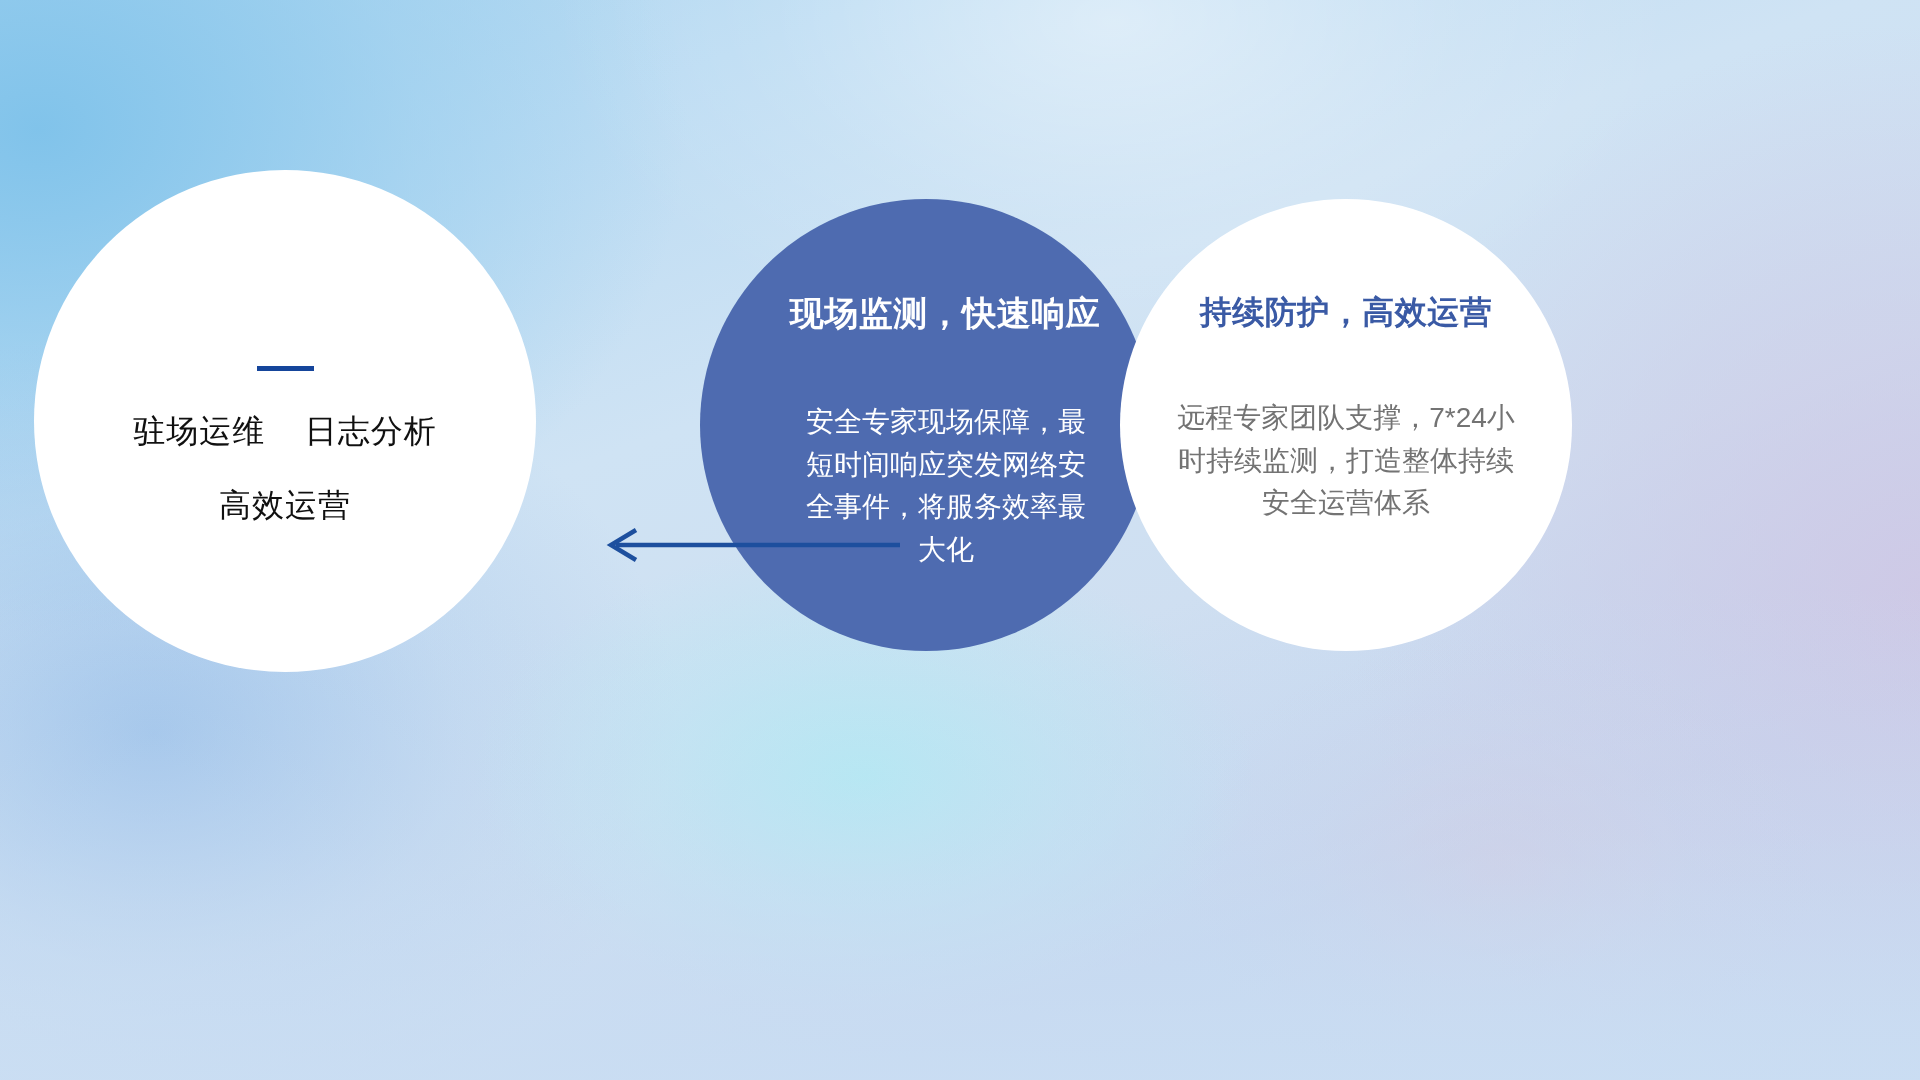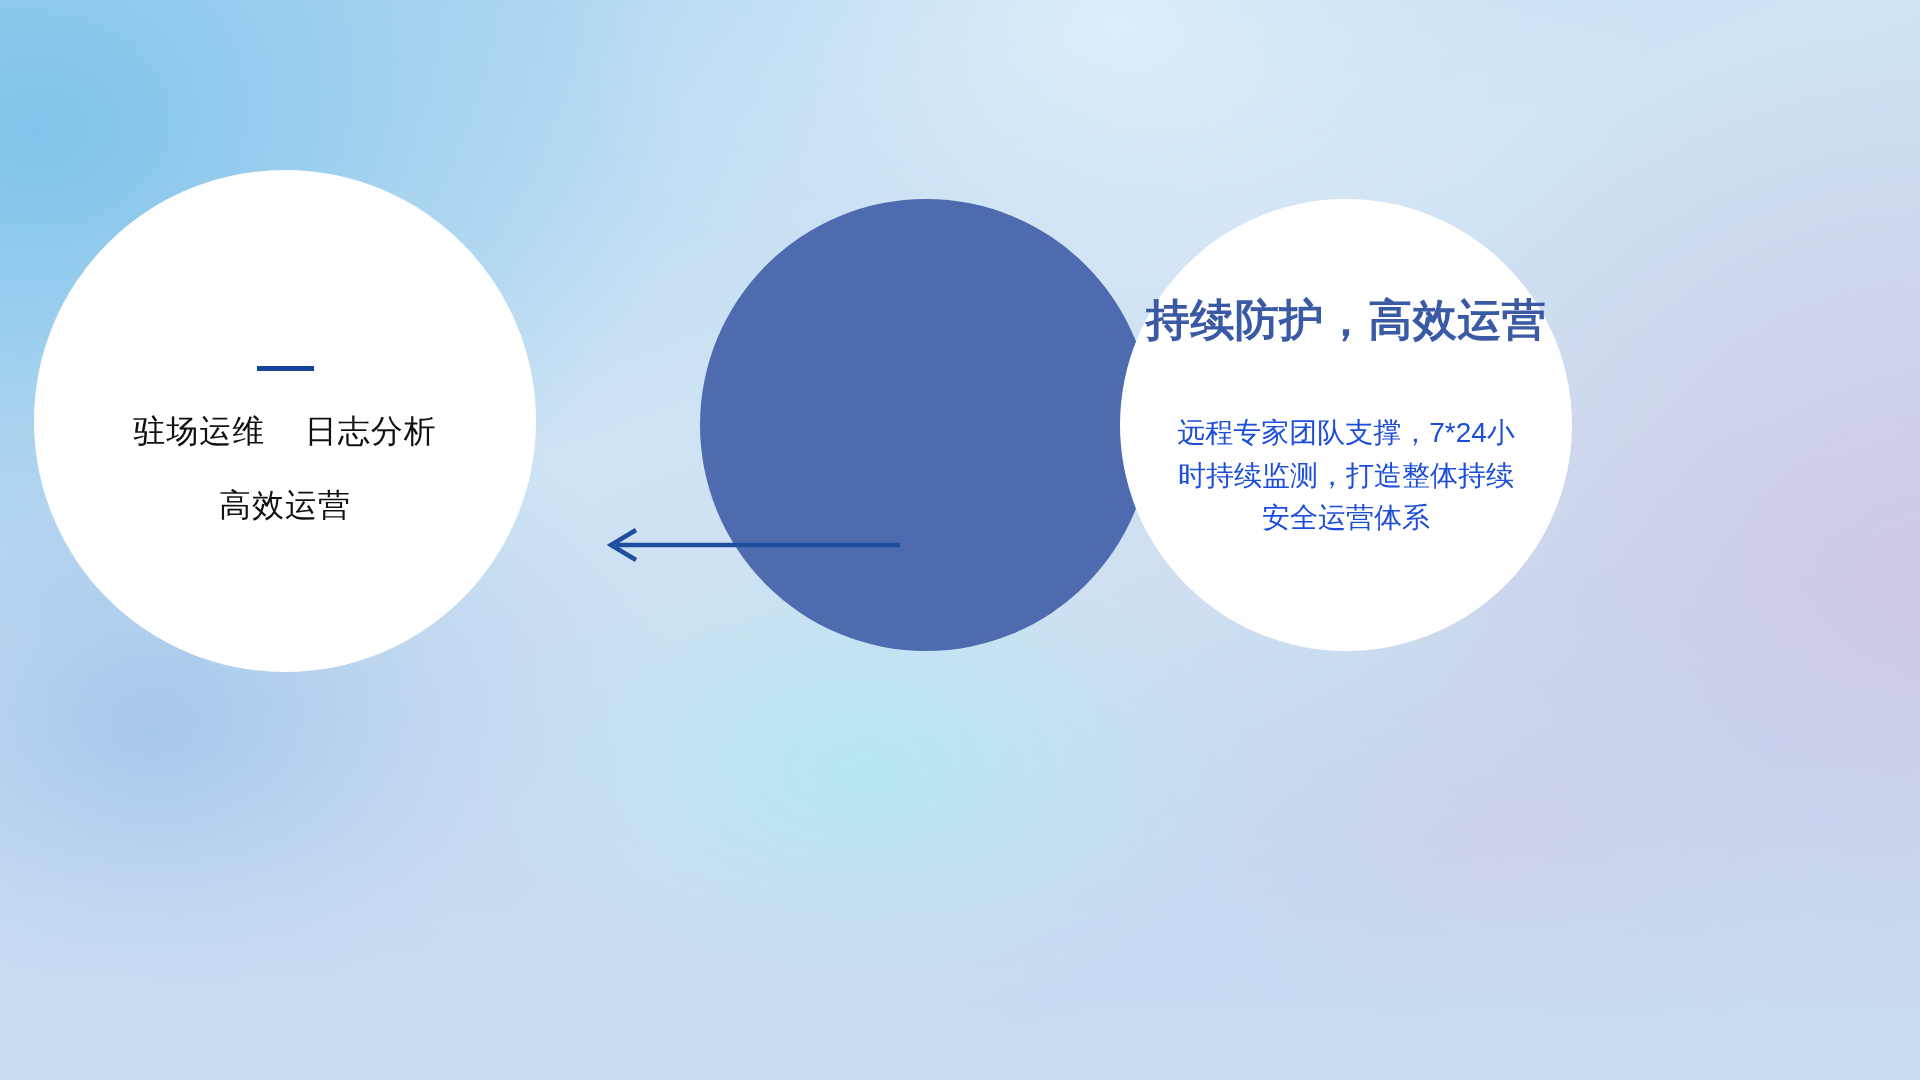--- a/index.html
+++ b/index.html
@@ -186,28 +186,28 @@
     height: 452px;
     z-index: 8;
     box-sizing: border-box;
     display: flex;
     flex-direction: column;
     align-items: center;
     padding-top: 92px;
   }
   #right-title {
     color: #3a5aa5;
-    font-size: 44px;
+    font-size: 32px;
     font-weight: 700;
     letter-spacing: 0.5px;
     white-space: nowrap;
   }
   #right-body {
     margin-top: 62px;
-    color: #1d4ed8;
+    color: #737373;
     font-size: 28px;
     font-weight: 400;
     line-height: 1.52;
     text-align: center;
     width: 352px;
   }
 
   
   #arrow-connector {
     position: absolute;
@@ -243,19 +243,23 @@
       <polyline points="36,5 11,20 36,35" fill="none" stroke="#1d4f9e" stroke-width="4.5" stroke-linecap="butt" stroke-linejoin="miter"></polyline>
     </svg>
   </div>
 
   <div id="left-content">
     <div id="left-rule"></div>
     <div class="left-line spaced">驻场运维    日志分析</div>
     <div class="left-line">高效运营</div>
   </div>
 
+  <div id="middle-content">
+    <div id="middle-title">现场监测，快速响应</div>
+    <div id="middle-body">安全专家现场保障，最短时间响应突发网络安全事件，将服务效率最大化</div>
+  </div>
 
   <div id="right-content">
     <div id="right-title">持续防护，高效运营</div>
     <div id="right-body">远程专家团队支撑，7*24小时持续监测，打造整体持续安全运营体系</div>
   </div>
 
 </div>
 
 </body></html>

